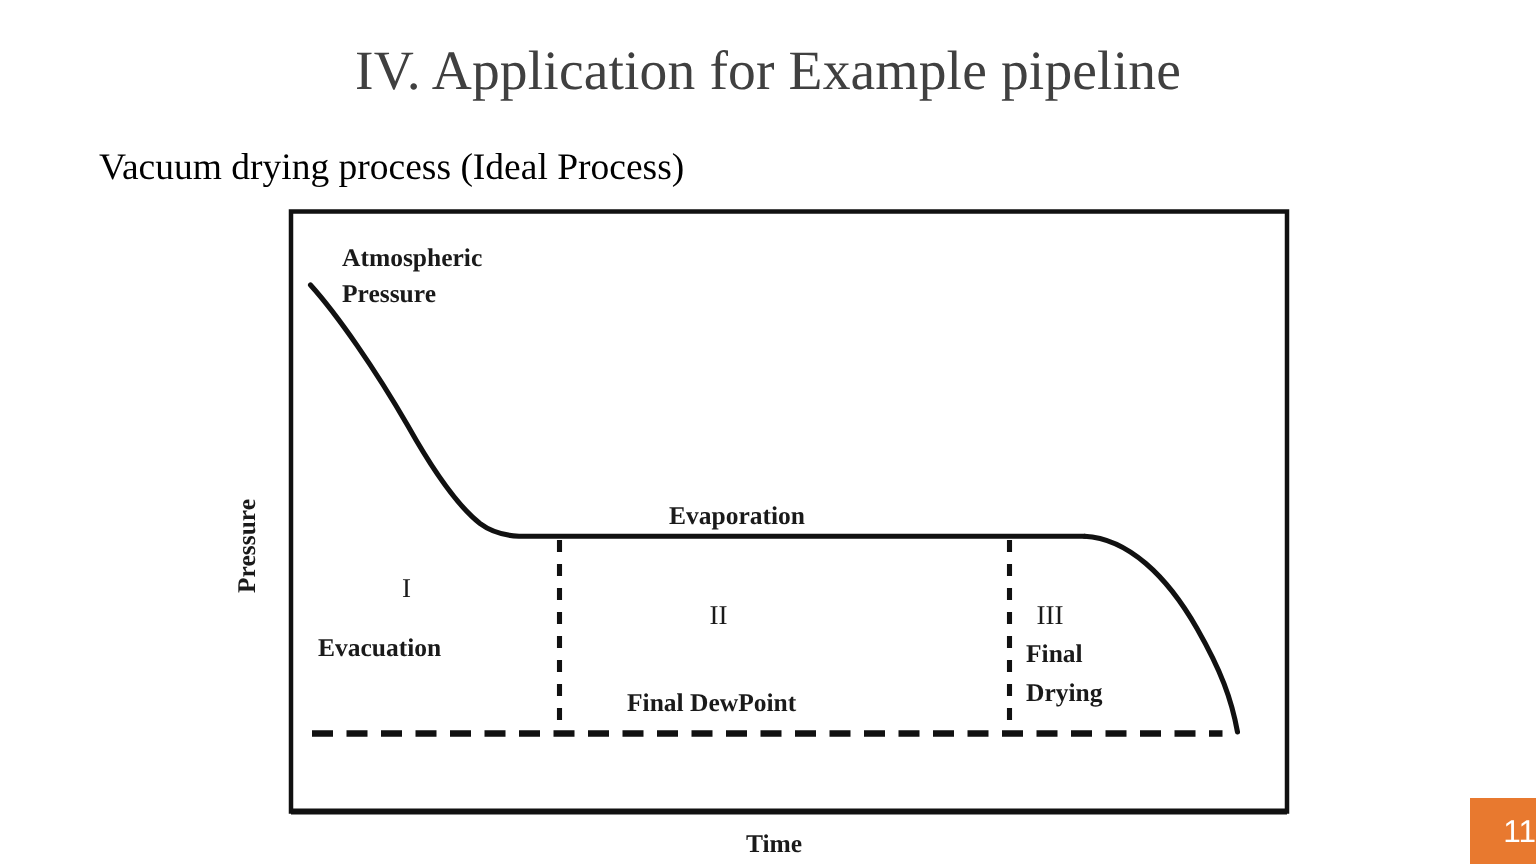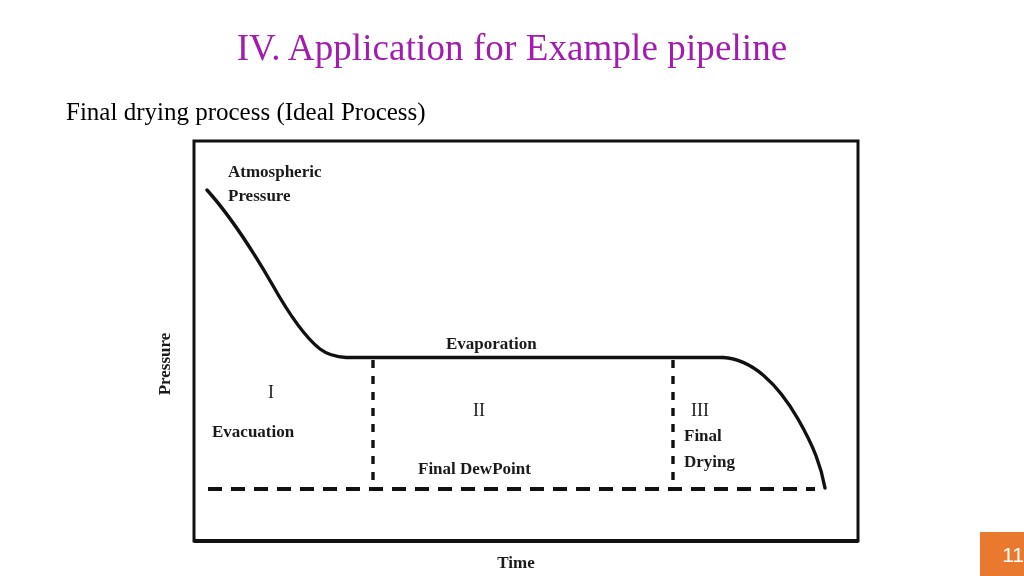--- a/index.html
+++ b/index.html
@@ -20,21 +20,21 @@
   .slide-title {
     position: absolute;
     left: 0;
     top: 28px;
     width: 1024px;
     text-align: center;
     font-size: 37px;
     font-weight: 400;
     line-height: 1.1;
     letter-spacing: 0.1px;
-    color: #a21caf;
+    color: #404040;
     white-space: nowrap;
   }
 
   
   .slide-subtitle {
     position: absolute;
     left: 66px;
     top: 98px;
     font-size: 25px;
     font-weight: 400;
@@ -83,21 +83,21 @@
     font-family: "Liberation Serif", "DejaVu Serif", serif;
     fill: #1a1a1a;
   }
   .lbl-bold { font-weight: 700; }
 </style>
 </head>
 <body>
 
 <div class="slide-title">IV. Application for Example pipeline</div>
 
-<div class="slide-subtitle">Final drying process (Ideal Process)</div>
+<div class="slide-subtitle">Vacuum drying process (Ideal Process)</div>
 
 <div class="figure">
   <svg class="figure-svg" width="730" height="440" viewBox="0 0 730 440">
 
     <rect x="44" y="5" width="664" height="400" fill="#ffffff" stroke="#111111" stroke-width="3"></rect>
 
     <line x1="44" y1="405" x2="708" y2="405" stroke="#111111" stroke-width="4"></line>
 
     <text class="lbl lbl-bold" x="20" y="228" font-size="17" text-anchor="middle" transform="rotate(-90 20 228)">Pressure</text>
 

